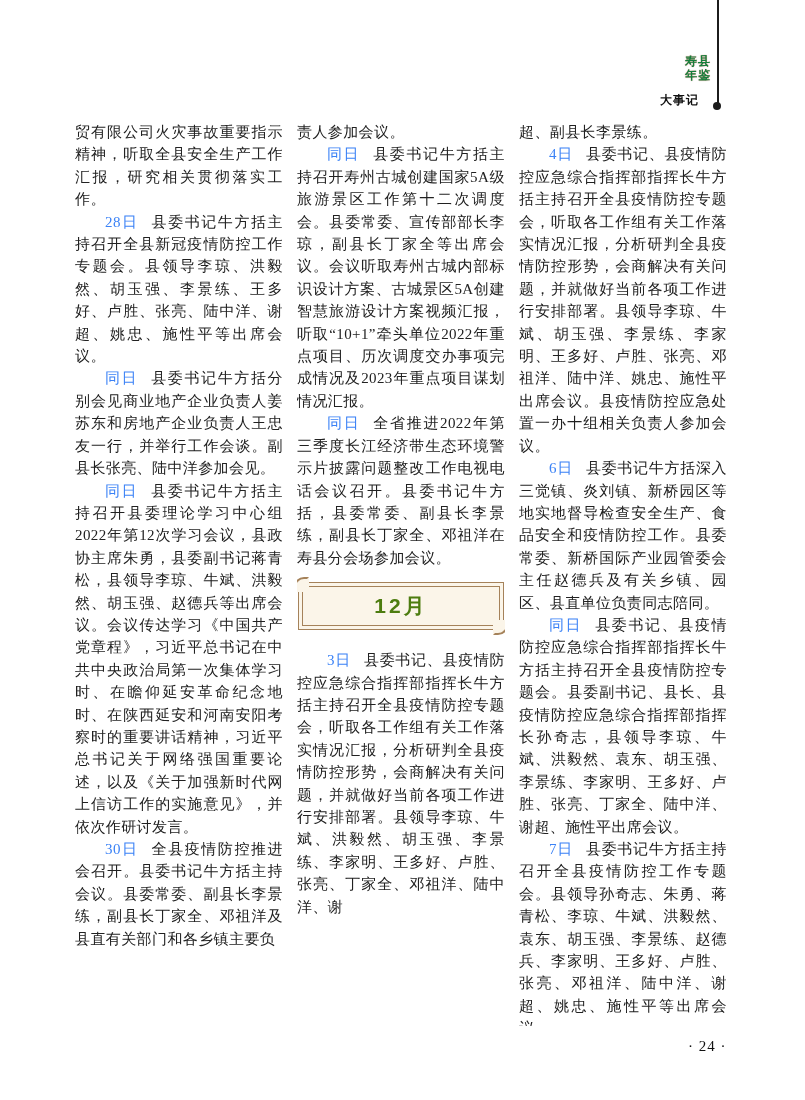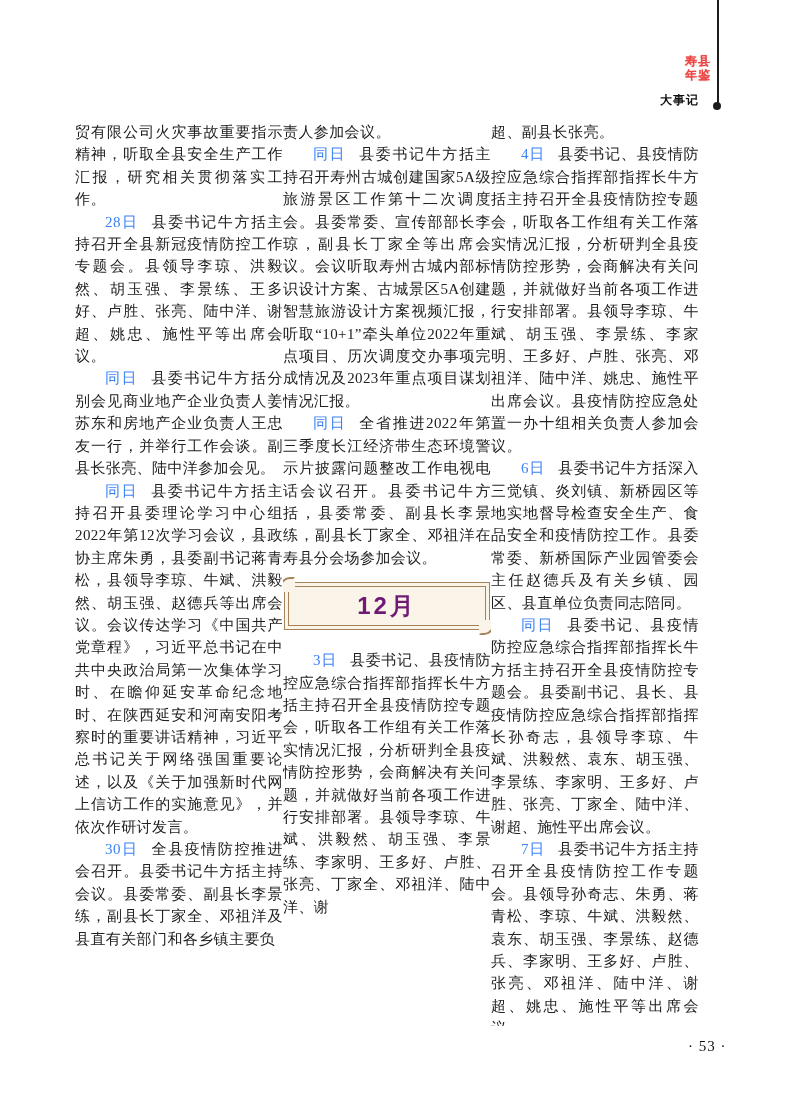--- a/index.html
+++ b/index.html
@@ -6,52 +6,52 @@
   body{
     width:805px;height:1100px;position:relative;background:#ffffff;
     font-family:"Liberation Serif","DejaVu Serif",serif;
     color:#212121;overflow:hidden;
   }
   
   .head-rule{position:absolute;left:717px;top:0;width:2px;height:106px;background:#1c1c1c;}
   .head-dot{position:absolute;left:713px;top:102px;width:8px;height:8px;border-radius:50%;background:#1c1c1c;}
   .seal{
     position:absolute;left:685px;top:54px;width:26px;height:30px;
-    color:#ef4444;font-weight:bold;font-size:12px;line-height:14px;
+    color:#15803d;font-weight:bold;font-size:12px;line-height:14px;
     text-align:center;letter-spacing:1px;transform:rotate(-1deg);
     text-shadow:0 0 1px rgba(210,40,26,.6);
   }
   .section-title{
     position:absolute;left:660px;top:92px;width:52px;
     font-family:"Liberation Sans","DejaVu Sans",sans-serif;
     font-size:12px;font-weight:bold;color:#111;letter-spacing:1px;white-space:nowrap;
   }
   
   .columns{
     position:absolute;left:75px;top:121px;width:652px;height:905px;
-    display:flex;gap:0;
+    display:flex;gap:14px;
   }
   .col{width:208px;height:905px;overflow:hidden;}
   .para{
     margin:0;font-size:15px;line-height:22.4px;
     text-align:justify;text-justify:inter-character;
     letter-spacing:0.4px;
   }
   .para.indent{text-indent:2em;}
   .date{color:#3b82f6;margin-right:13px;}
   
   .month-box{
     position:relative;height:46px;margin:13px 1px 19px 1px;
     background:#fbf5e9;border:1px solid #a5825a;
     box-shadow:inset 0 0 0 3px #fbf5e9, inset 0 0 0 4px #a5825a;
     display:flex;align-items:center;justify-content:center;
   }
   .month-label{
     font-family:"Liberation Sans","DejaVu Sans",sans-serif;
-    font-size:24px;font-weight:bold;color:#701a75;letter-spacing:3px;
+    font-size:21px;font-weight:bold;color:#4d7c0f;letter-spacing:3px;
   }
   .curl{position:absolute;width:11px;height:11px;border:2px solid #a5825a;background:#fbf5e9;}
   .curl-tl{left:-5px;top:-6px;border-radius:0 0 10px 0;border-top-color:transparent;border-left-color:transparent;transform:rotate(180deg);}
   .curl-br{right:-5px;bottom:-6px;border-radius:0 0 10px 0;border-top-color:transparent;border-left-color:transparent;}
   
   .page-number{
     position:absolute;left:688px;top:1038px;font-size:15px;color:#111;
     letter-spacing:1px;white-space:nowrap;
   }
 </style>
@@ -79,21 +79,21 @@
       <p class="para indent"><span class="date">同日</span>县委书记牛方括主持召开寿州古城创建国家5A级旅游景区工作第十二次调度会。县委常委、宣传部部长李琼，副县长丁家全等出席会议。会议听取寿州古城内部标识设计方案、古城景区5A创建智慧旅游设计方案视频汇报，听取“10+1”牵头单位2022年重点项目、历次调度交办事项完成情况及2023年重点项目谋划情况汇报。</p>
       <p class="para indent"><span class="date">同日</span>全省推进2022年第三季度长江经济带生态环境警示片披露问题整改工作电视电话会议召开。县委书记牛方括，县委常委、副县长李景练，副县长丁家全、邓祖洋在寿县分会场参加会议。</p>
       <div class="month-box">
         <span class="curl curl-tl"></span>
         <span class="curl curl-br"></span>
         <span class="month-label">12月</span>
       </div>
       <p class="para indent"><span class="date">3日</span>县委书记、县疫情防控应急综合指挥部指挥长牛方括主持召开全县疫情防控专题会，听取各工作组有关工作落实情况汇报，分析研判全县疫情防控形势，会商解决有关问题，并就做好当前各项工作进行安排部署。县领导李琼、牛斌、洪毅然、胡玉强、李景练、李家明、王多好、卢胜、张亮、丁家全、邓祖洋、陆中洋、谢</p>
     </div>
   <div class="col">
-      <p class="para">超、副县长张亮。</p>
+      <p class="para">超、副县长李景练。</p>
       <p class="para indent"><span class="date">4日</span>县委书记、县疫情防控应急综合指挥部指挥长牛方括主持召开全县疫情防控专题会，听取各工作组有关工作落实情况汇报，分析研判全县疫情防控形势，会商解决有关问题，并就做好当前各项工作进行安排部署。县领导李琼、牛斌、胡玉强、李景练、李家明、王多好、卢胜、张亮、邓祖洋、陆中洋、姚忠、施性平出席会议。县疫情防控应急处置一办十组相关负责人参加会议。</p>
       <p class="para indent"><span class="date">6日</span>县委书记牛方括深入三觉镇、炎刘镇、新桥园区等地实地督导检查安全生产、食品安全和疫情防控工作。县委常委、新桥国际产业园管委会主任赵德兵及有关乡镇、园区、县直单位负责同志陪同。</p>
       <p class="para indent"><span class="date">同日</span>县委书记、县疫情防控应急综合指挥部指挥长牛方括主持召开全县疫情防控专题会。县委副书记、县长、县疫情防控应急综合指挥部指挥长孙奇志，县领导李琼、牛斌、洪毅然、袁东、胡玉强、李景练、李家明、王多好、卢胜、张亮、丁家全、陆中洋、谢超、施性平出席会议。</p>
       <p class="para indent"><span class="date">7日</span>县委书记牛方括主持召开全县疫情防控工作专题会。县领导孙奇志、朱勇、蒋青松、李琼、牛斌、洪毅然、袁东、胡玉强、李景练、赵德兵、李家明、王多好、卢胜、张亮、邓祖洋、陆中洋、谢超、姚忠、施性平等出席会议。</p>
     </div>
 </div>
 
-<div class="page-number">· 53 ·</div>
+<div class="page-number">· 24 ·</div>
 
 </body></html>

